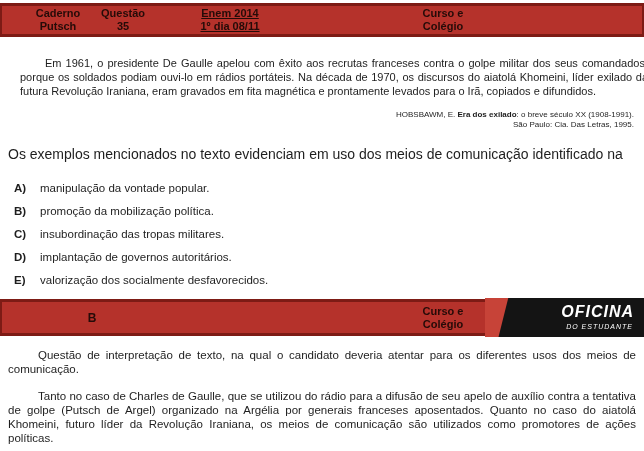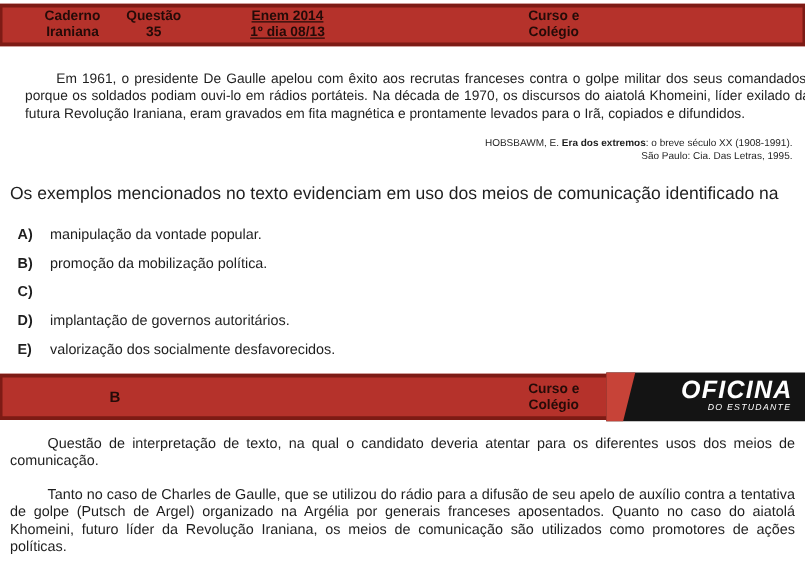--- a/index.html
+++ b/index.html
@@ -33,21 +33,21 @@
     position:absolute;left:485px;top:298px;width:159px;height:39px;
     background:#141414;overflow:hidden;
   }
   .logo-red{
     position:absolute;left:-8px;top:-2px;width:26px;height:46px;
     background:#c74338;transform:skewX(-14deg);
   }
   .logo-text{
     position:absolute;right:10px;top:3px;
     color:#fff;font-weight:bold;font-style:italic;
-    font-size:20px;letter-spacing:1px;line-height:22px;white-space:nowrap;
+    font-size:16px;letter-spacing:1px;line-height:22px;white-space:nowrap;
   }
   .logo-sub{
     position:absolute;right:11px;top:25px;
     color:#fff;font-style:italic;font-size:7px;letter-spacing:1px;white-space:nowrap;
   }
   
   .passage{
     position:absolute;left:8px;top:44px;width:628px;margin:12px;
     font-size:11px;line-height:14px;text-align:justify;text-indent:25px;
   }
@@ -71,56 +71,57 @@
   .expl-2{top:389px;}
 </style>
 </head>
 <body>
 
 <div class="page">
 
   <header class="bar bar-top">
     <div class="bar-col" style="left:14px;width:84px;">
       <div>Caderno</div>
-      <div>Iraniana</div>
+      <div>Putsch</div>
     </div>
     <div class="bar-col" style="left:79px;width:84px;">
       <div>Questão</div>
       <div>35</div>
     </div>
     <div class="bar-col" style="left:186px;width:84px;text-decoration:underline;">
       <div>Enem 2014</div>
-      <div>1º dia 08/13</div>
+      <div>1º dia 08/11</div>
     </div>
     <div class="bar-col" style="left:399px;width:84px;">
       <div>Curso e</div>
       <div>Colégio</div>
     </div>
   </header>
 
   <p class="passage">Em 1961, o presidente De Gaulle apelou com êxito aos recrutas franceses contra o golpe militar dos seus comandados, porque os soldados podiam ouvi-lo em rádios portáteis. Na década de 1970, os discursos do aiatolá Khomeini, líder exilado da futura Revolução Iraniana, eram gravados em fita magnética e prontamente levados para o Irã, copiados e difundidos.</p>
 
   <div class="citation">
-    <div><span>HOBSBAWM, E. </span><span class="b">Era dos extremos</span><span>: o breve século XX (1908-1991).</span></div>
+    <div><span>HOBSBAWM, E. </span><span class="b">Era dos exilado</span><span>: o breve século XX (1908-1991).</span></div>
     <div>São Paulo: Cia. Das Letras, 1995.</div>
   </div>
 
   <p class="stem">Os exemplos mencionados no texto evidenciam em uso dos meios de comunicação identificado na</p>
 
   <div class="options">
     <div class="opt">
       <span class="letter">A)</span>
       <span>manipulação da vontade popular.</span>
     </div>
     <div class="opt">
       <span class="letter">B)</span>
       <span>promoção da mobilização política.</span>
     </div>
     <div class="opt">
       <span class="letter">C)</span>
+      <span>insubordinação das tropas militares.</span>
     </div>
     <div class="opt">
       <span class="letter">D)</span>
       <span>implantação de governos autoritários.</span>
     </div>
     <div class="opt">
       <span class="letter">E)</span>
       <span>valorização dos socialmente desfavorecidos.</span>
     </div>
   </div>

